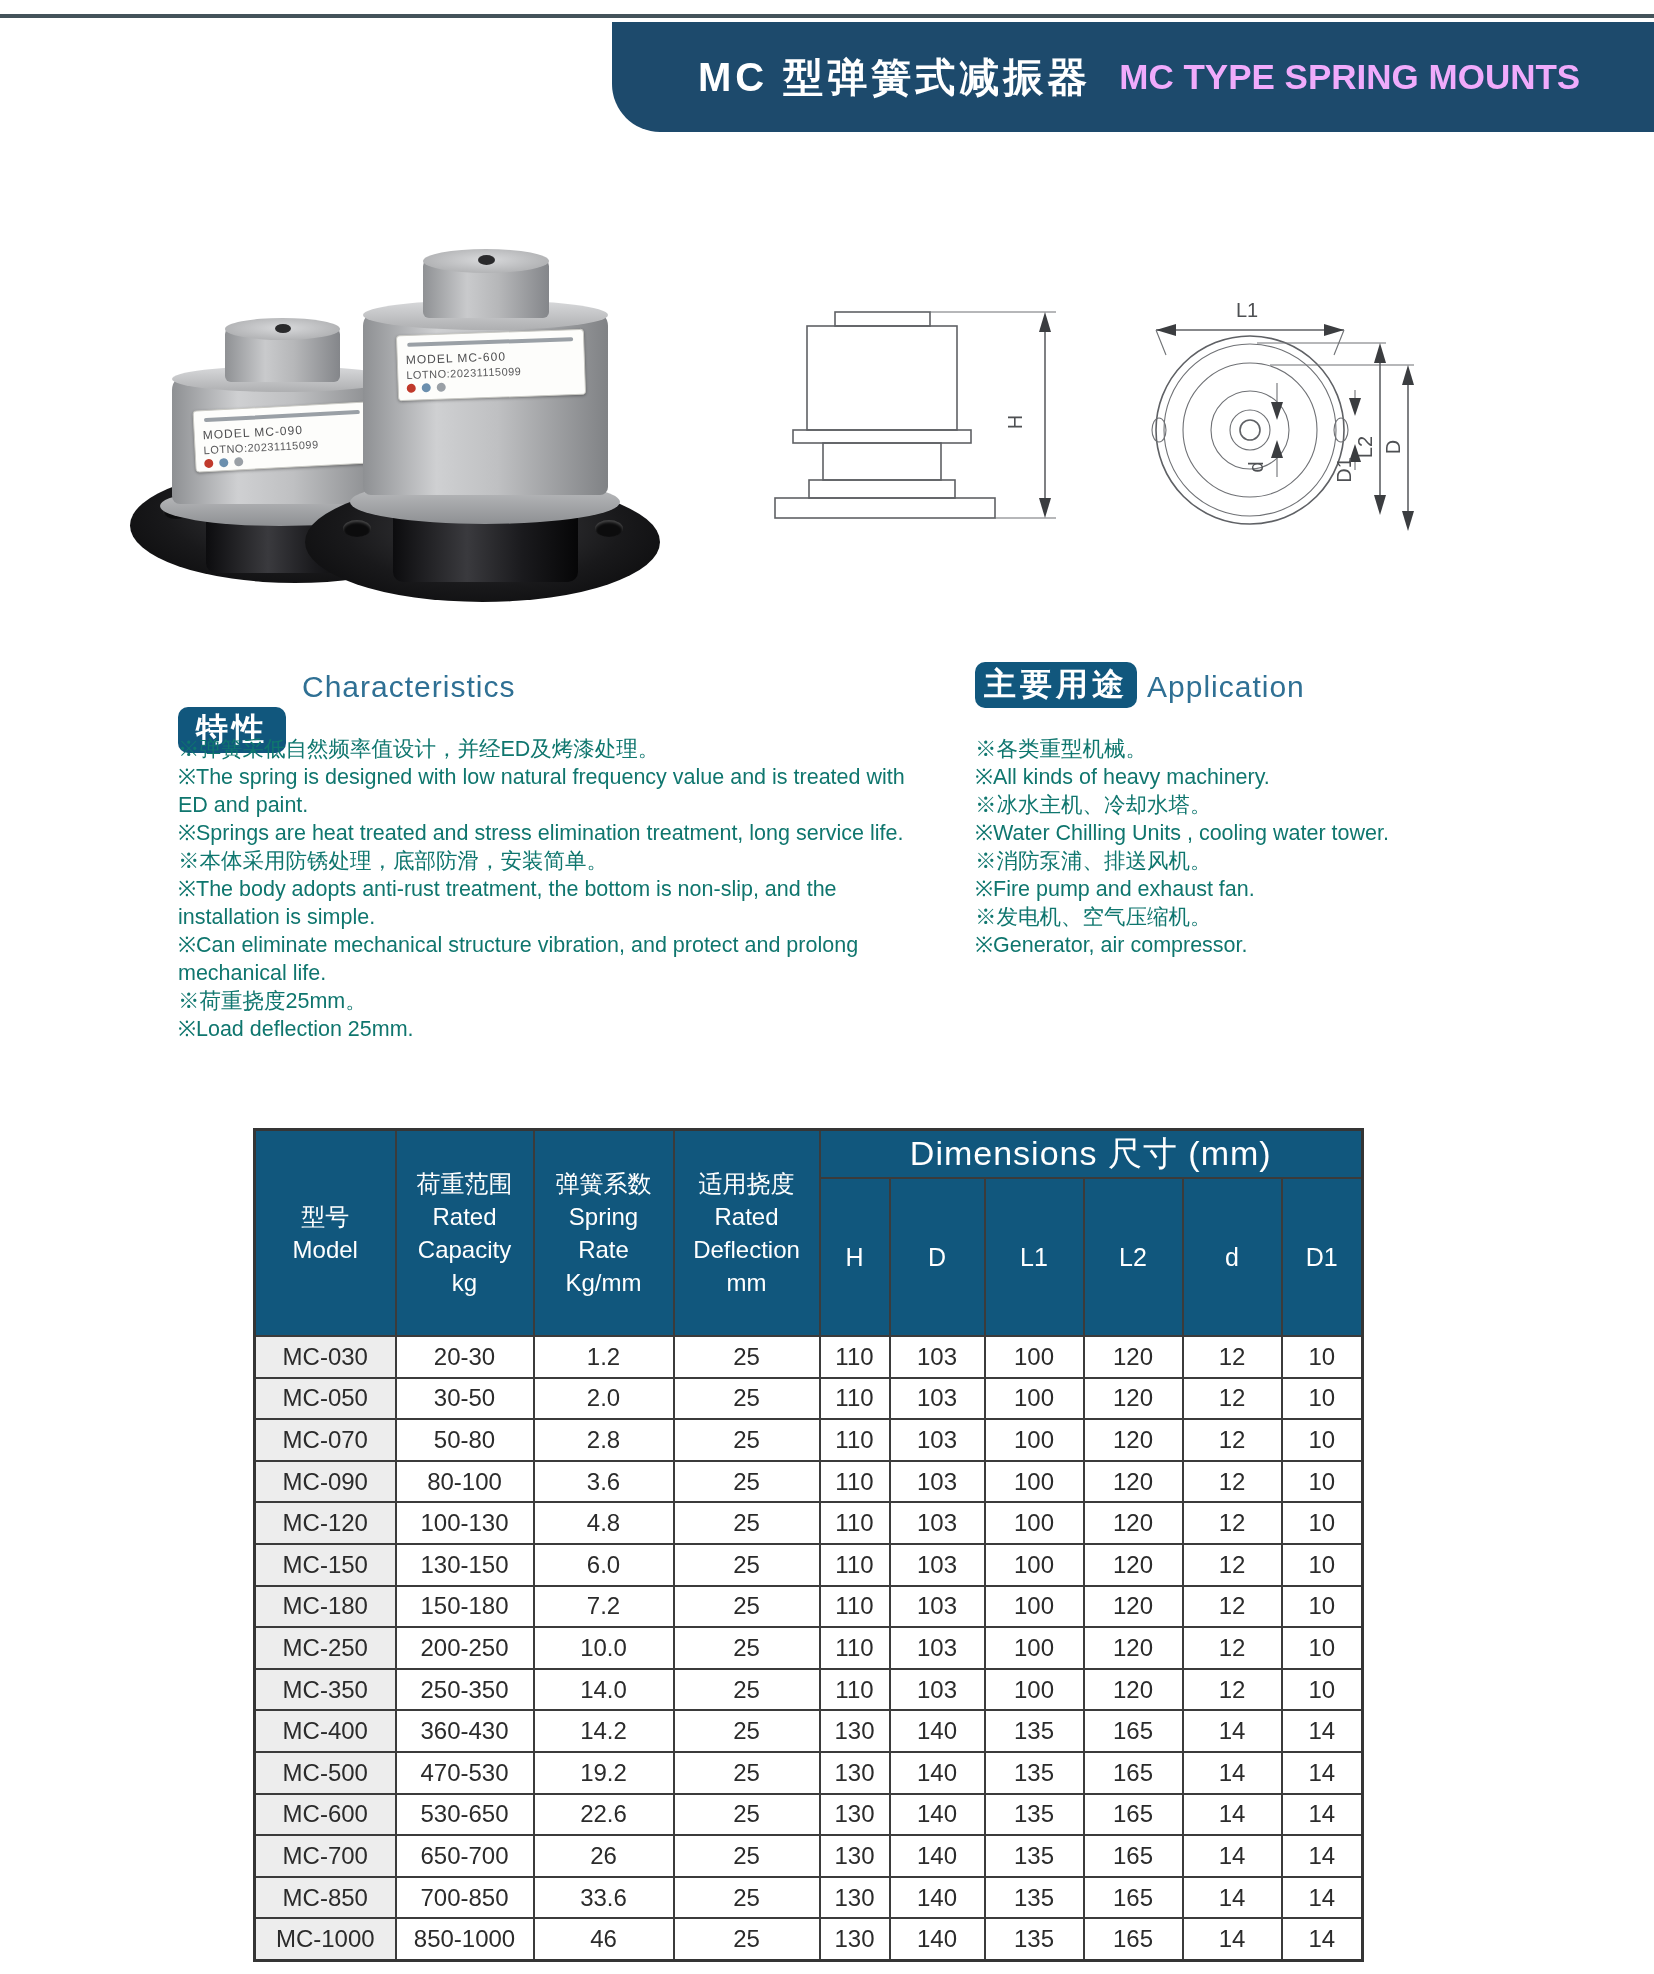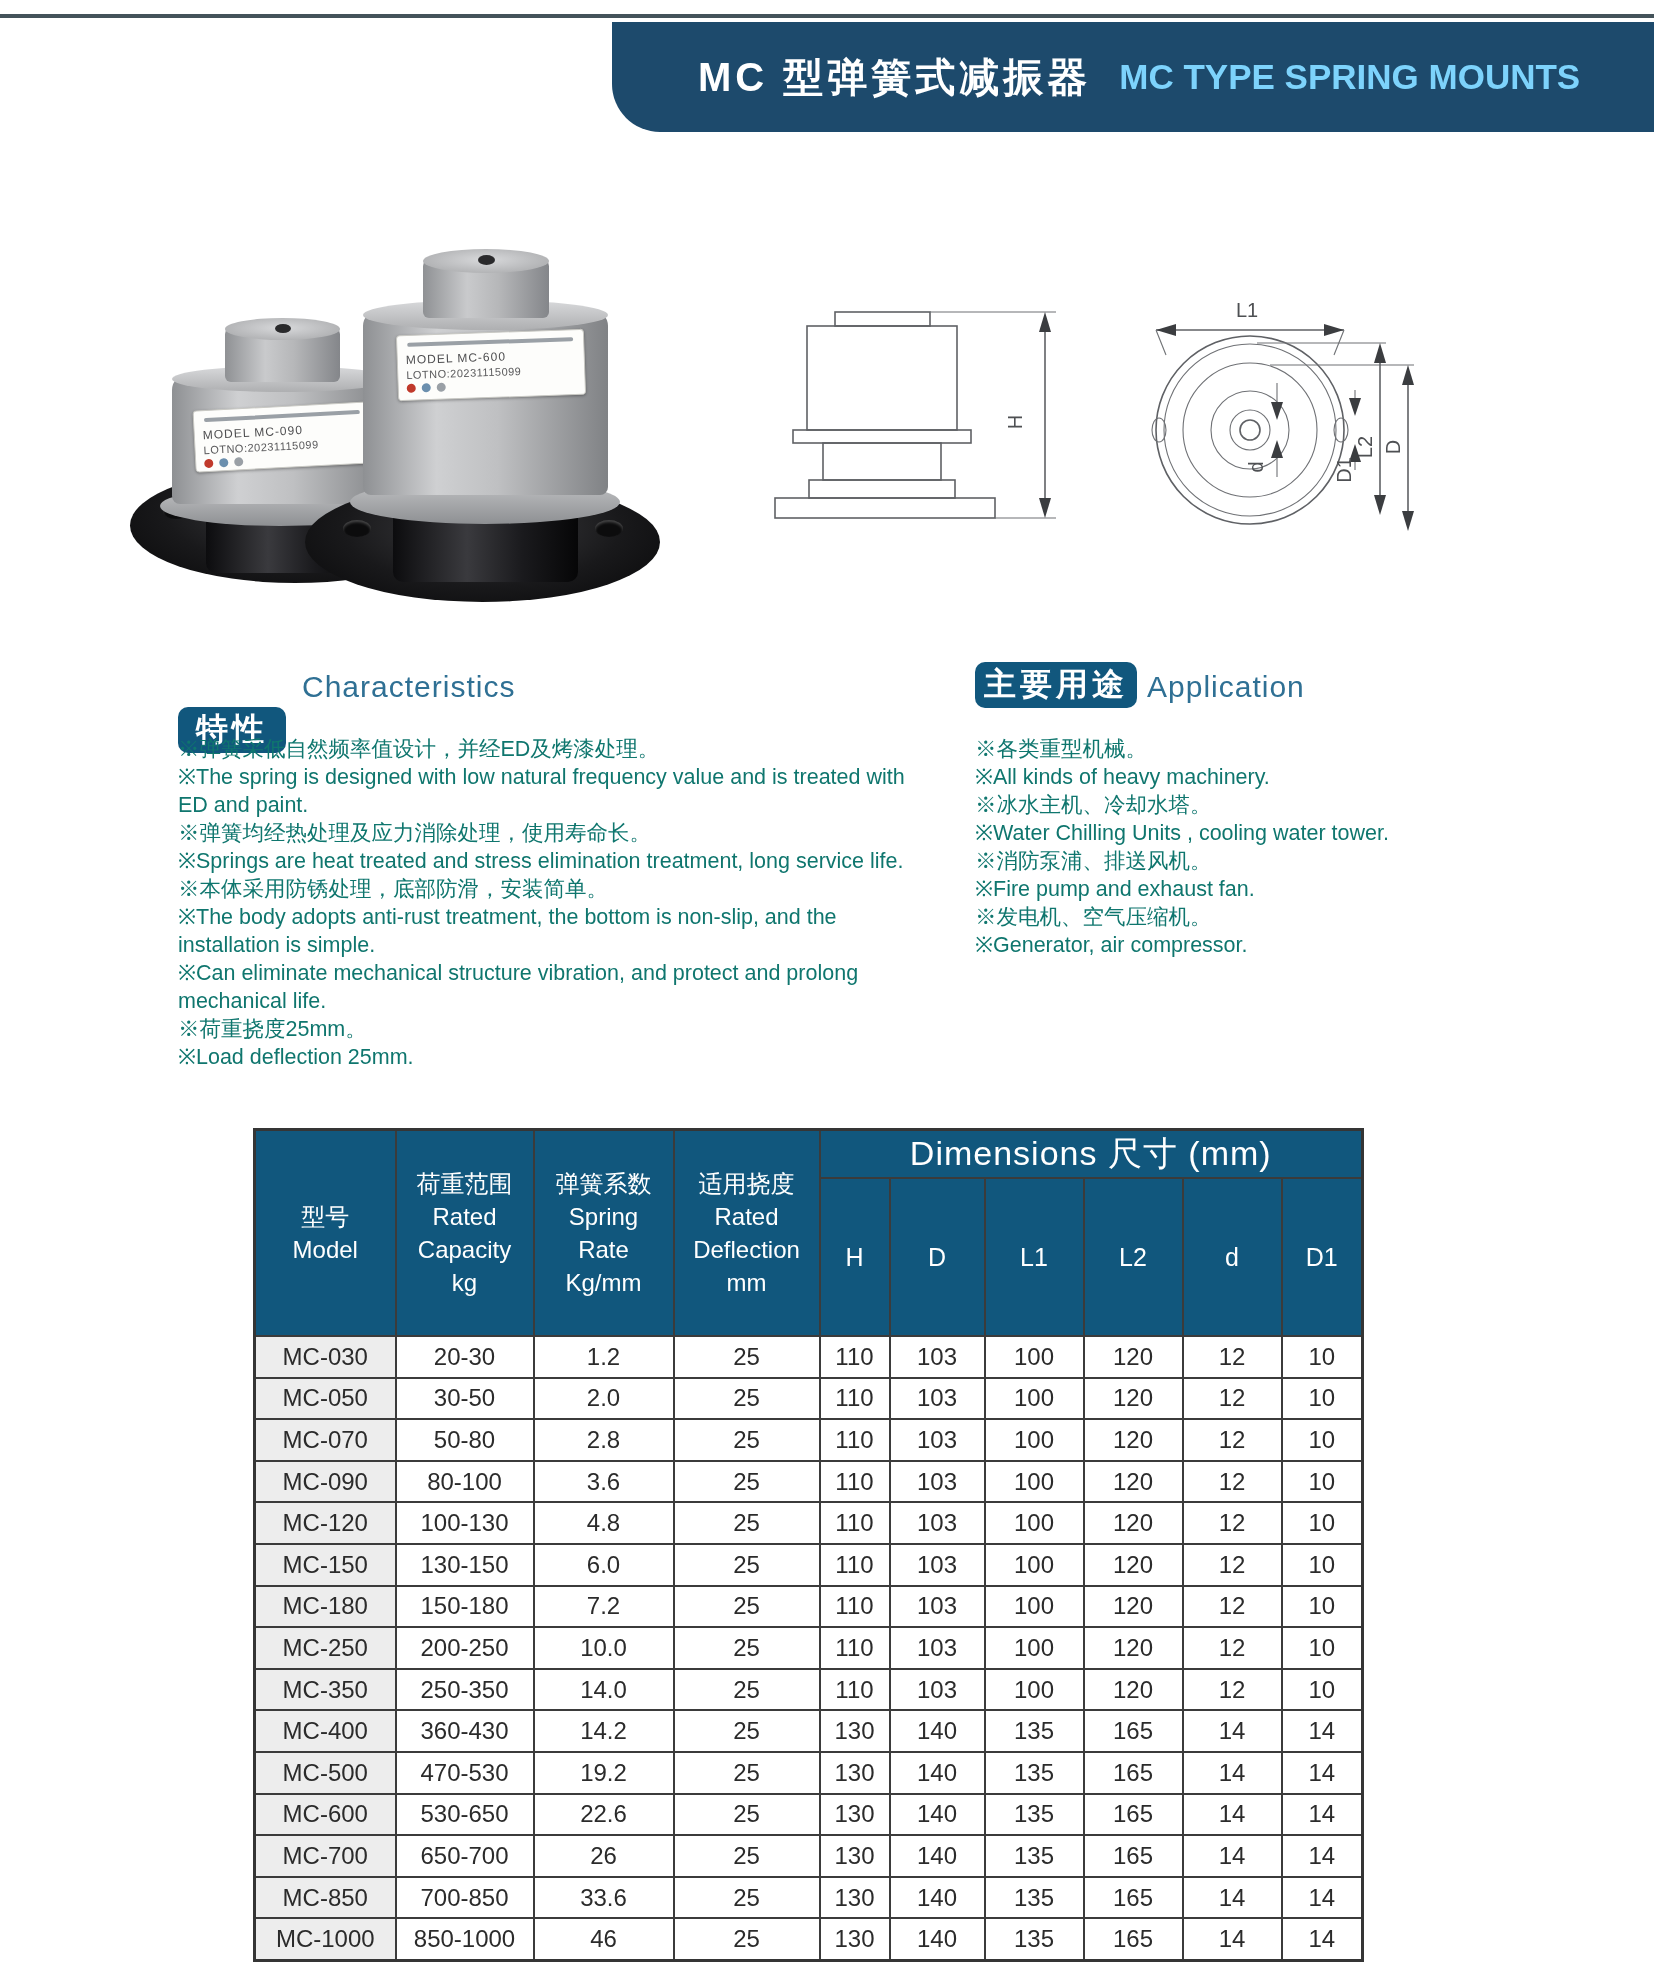--- a/index.html
+++ b/index.html
@@ -4,21 +4,21 @@
 <style>
   html,body{margin:0;padding:0;background:#ffffff;}
   body{font-family:"Liberation Sans", sans-serif; width:1654px; height:1974px; position:relative; overflow:hidden;}
   .page{position:absolute; inset:0; background:#ffffff;}
 
   
   .top-rule{position:absolute; left:0; top:14px; width:1654px; height:4px; background:#44535a;}
   .banner{position:absolute; left:612px; top:22px; width:1042px; height:110px; background:#1d4a6c;
           border-bottom-left-radius:48px; display:flex; align-items:center; padding-left:86px; box-sizing:border-box;}
   .banner .t-zh{color:#fff; font-size:40px; font-weight:bold; letter-spacing:4px;}
-  .banner .t-en{color:#7dd3fc; font-size:35px; font-weight:bold; margin-left:28px; letter-spacing:0px;}
+  .banner .t-en{color:#f0abfc; font-size:35px; font-weight:bold; margin-left:28px; letter-spacing:0px;}
 
   
   .mount{position:absolute;}
   .mount .cap{position:absolute; border-radius:10px 10px 6px 6px;
       background:linear-gradient(90deg,#8f9194 0%,#c9cacc 35%,#b6b7b9 60%,#84868a 100%);}
   .mount .cap-top{position:absolute; border-radius:50%;
       background:radial-gradient(ellipse at 50% 45%, #d8d9db 0%, #b3b4b6 70%, #97999c 100%);}
   .mount .cap-hole{position:absolute; border-radius:50%; background:#2a2a2c;}
   .mount .body{position:absolute; border-radius:16px 16px 8px 8px;
       background:linear-gradient(90deg,#8e9093 0%,#cfd0d2 30%,#bfc0c2 55%,#808285 100%);}
@@ -189,21 +189,20 @@
     </svg>
   </div>
 
   <div class="badge" style="left:178px; top:662px; width:108px;margin-top:45px;">
     <span>特性</span>
   </div>
   <div class="sec-title" style="left:302px; top:670px;">Characteristics</div>
   <div class="plist" id="char-list" style="left:178px; top:735px; width:742px;">
       <div class="li">※弹簧采低自然频率值设计，并经ED及烤漆处理。</div>
       <div class="li">※The spring is designed with low natural frequency value and is treated with ED and paint.</div>
-      <div class="li">※弹簧均经热处理及应力消除处理，使用寿命长。</div>
       <div class="li">※Springs are heat treated and stress elimination treatment, long service life.</div>
       <div class="li">※本体采用防锈处理，底部防滑，安装简单。</div>
       <div class="li">※The body adopts anti-rust treatment, the bottom is non-slip, and the installation is simple.</div>
       <div class="li">※Can eliminate mechanical structure vibration, and protect and prolong mechanical life.</div>
       <div class="li">※荷重挠度25mm。</div>
       <div class="li">※Load deflection 25mm.</div>
     </div>
 
   <div class="badge" style="left:975px; top:662px; width:162px;">
     <span>主要用途</span>

